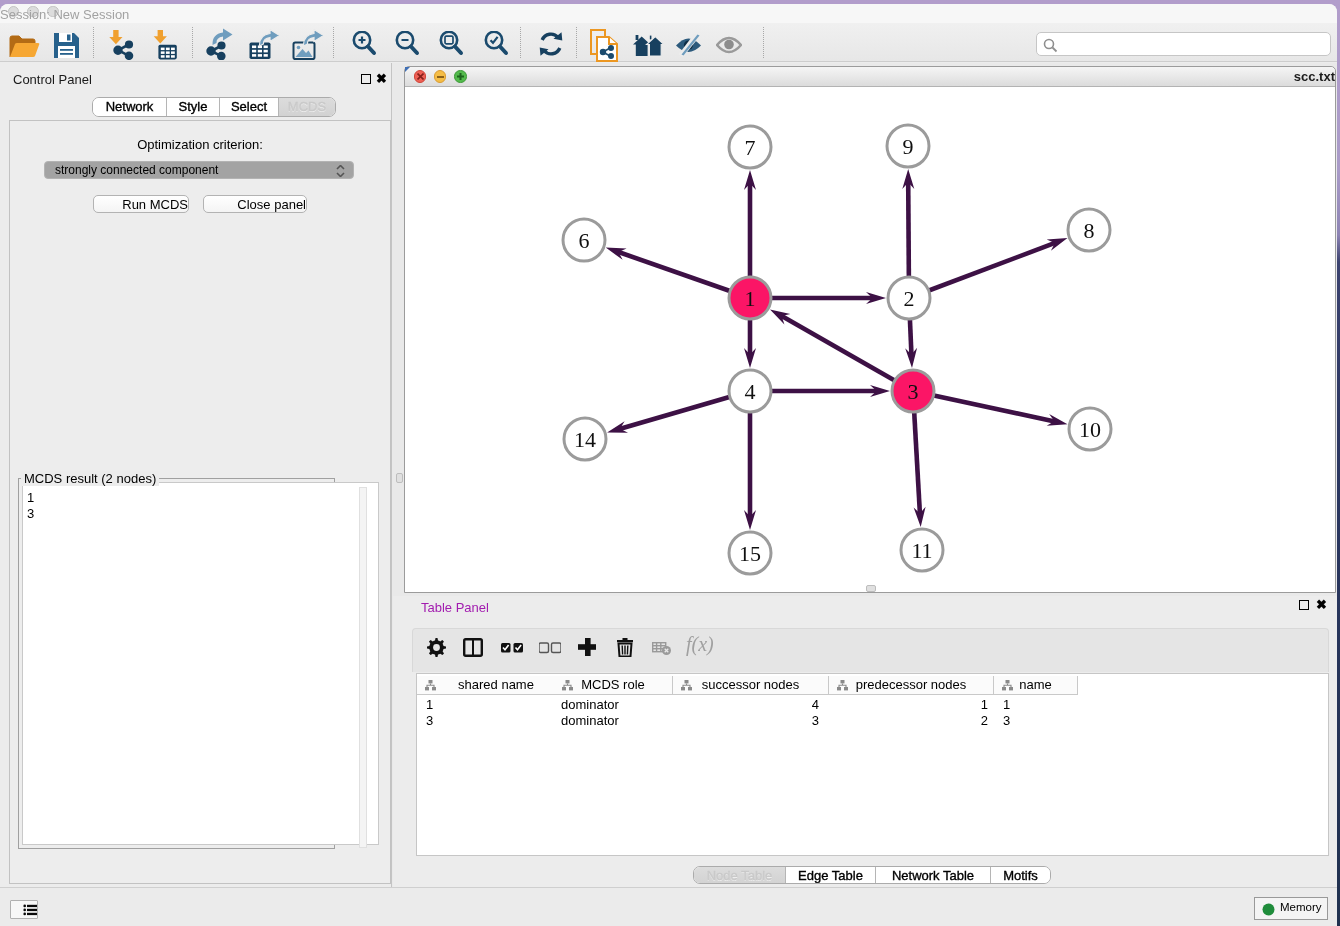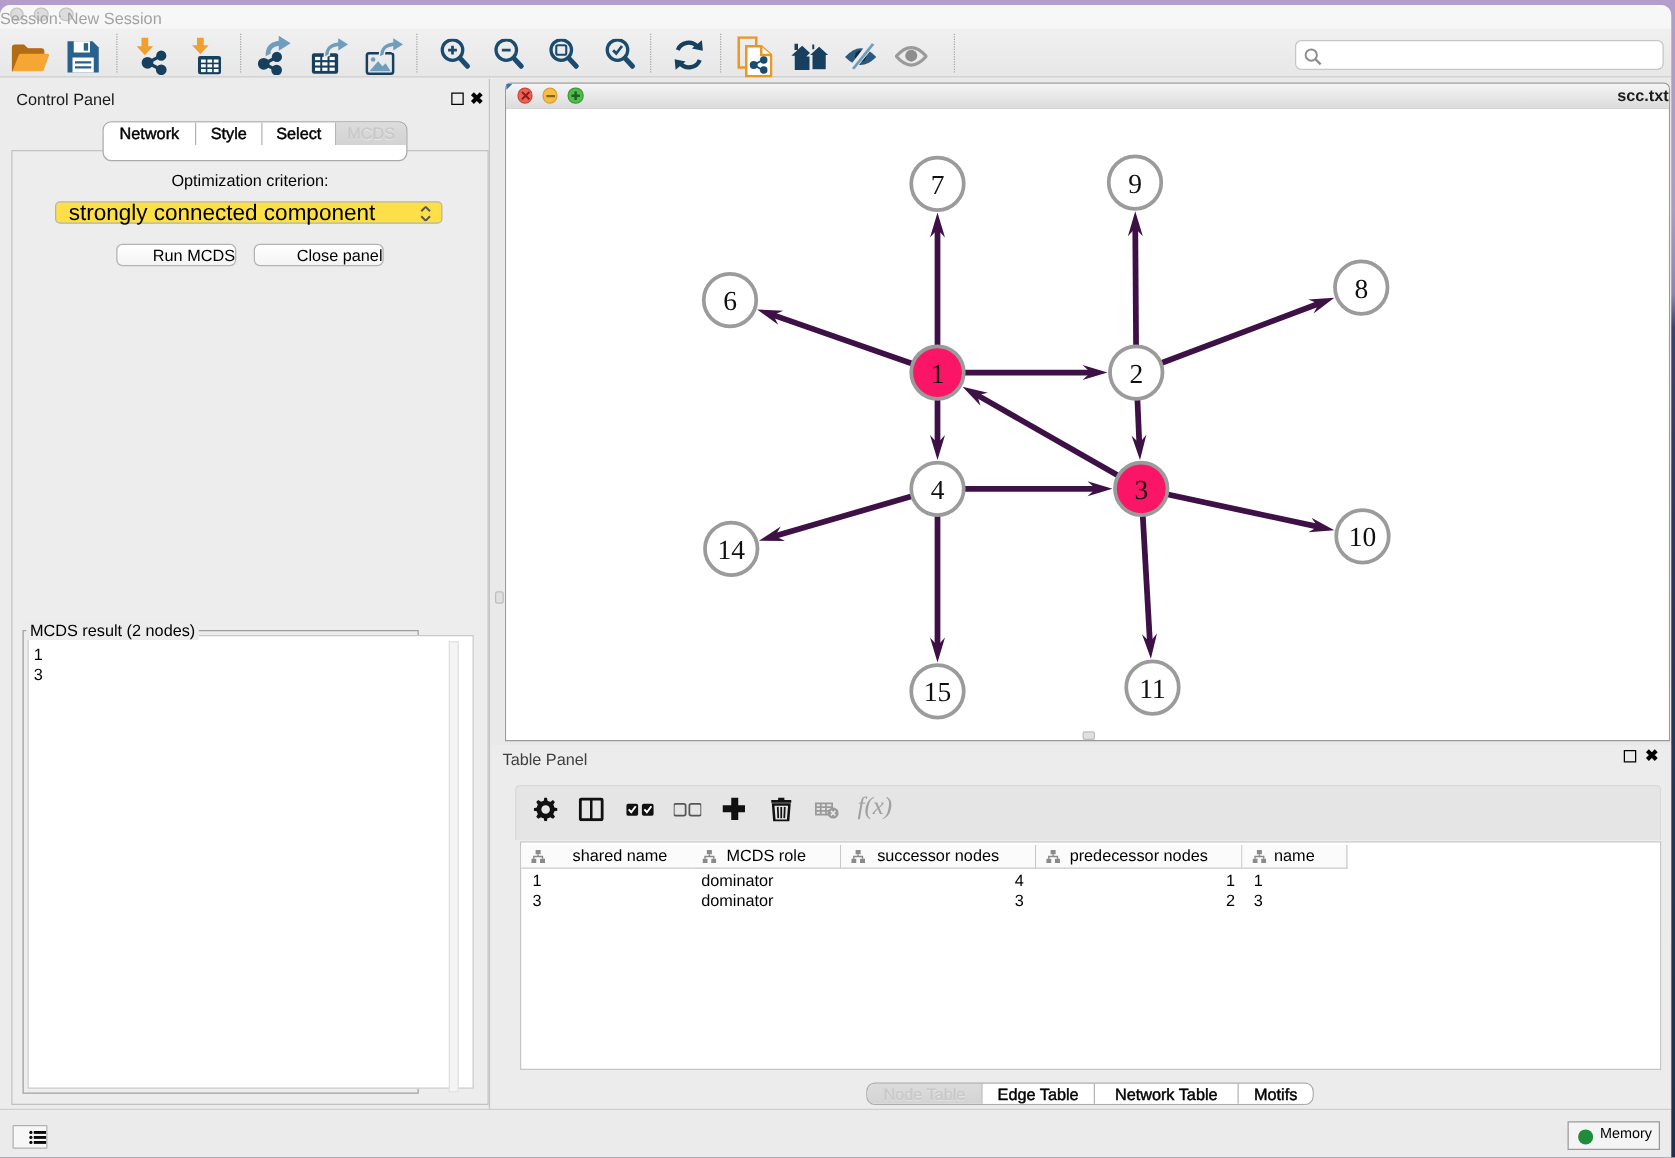--- a/index.html
+++ b/index.html
@@ -15,34 +15,34 @@
 .content{position:absolute;left:0;top:59px;width:100%;height:824px;background:#e9e9e9}
 
 .cp{position:absolute;left:0;top:0;width:392px;height:824px;background:#ececec;border-right:1px solid #c4c4c4}
 .cp-title{position:absolute;left:13px;top:9px;font-size:13px;color:#1a1a1a}
 .cpanel{position:absolute;left:9px;top:56.5px;width:382px;height:764px;background:#ededed;border:1px solid #c2c2c2}
 .segwrap{position:absolute;display:flex;border:1px solid #ababab;border-radius:7px;overflow:hidden;background:#fff}
 .segbtn{font-size:13px;color:#000;-webkit-text-stroke:0.35px;text-align:center;border-left:1px solid #b5b5b5;background:#fff;line-height:18px;height:18px}
 .segbtn:first-child{border-left:none}
 .seg-dis{background:linear-gradient(#dcdcdc,#d2d2d2);color:#c9c9c9;text-shadow:0 1px 0 #eee}
 .btn{position:absolute;background:linear-gradient(#ffffff,#f4f4f4);border:1px solid #b3b3b3;border-radius:5px;font-size:13px;text-align:right;color:#000}
-.combo{position:absolute;left:44px;top:98px;width:310px;height:18px;background:#fde047;border:1px solid #b3b3b3;border-radius:4px;font-size:18px;line-height:17px;padding-left:10px;color:#000}
-.fieldset{position:absolute;left:18px;top:441px;width:317px;height:371px;border:1px solid #a0a0a0}
+.combo{position:absolute;left:44px;top:98px;width:310px;height:18px;background:#a3a3a3;border:1px solid #b3b3b3;border-radius:4px;font-size:12px;line-height:17px;padding-left:10px;color:#000}
+.fieldset{position:absolute;left:18px;top:415px;width:317px;height:371px;border:1px solid #a0a0a0}
 .fs-legend{position:absolute;left:2px;top:-8px;background:#ececec;padding:0 3px;font-size:13px;color:#000;z-index:2}
 .fs-inner{position:absolute;left:3px;top:3px;width:357px;height:363px;background:#fff;border:1px solid #c9c9c9;font-size:13px;color:#000;padding:7px 0 0 4px;line-height:16px}
 .fs-scroll{position:absolute;right:11px;top:4px;width:8px;height:361px;background:#f4f4f4;border:1px solid #e0e0e0}
 
 .nw{position:absolute;left:404px;top:3px;width:932px;height:527px;background:#fff;border:1px solid #9b9b9b;border-radius:5px 5px 0 0}
 .nw-tb{position:absolute;left:0;top:0;width:100%;height:19.5px;background:linear-gradient(#f5f5f5,#dcdcdc);border-bottom:1px solid #b3b3b3;border-radius:5px 5px 0 0}
 .nw-title{position:absolute;left:0;top:2px;width:100%;text-align:right;font-size:13px;font-weight:bold;color:#1c1c1c}
 .nwl{position:absolute;top:3.25px;width:12.5px;height:12.5px;border-radius:50%}
 .canvas{position:absolute;left:0;top:20.5px;width:930px;height:504.5px;background:#fff;overflow:hidden}
 
 .tp{position:absolute;left:393px;top:533px;width:944px;height:291px;background:#ececec}
-.tp-title{position:absolute;left:9px;top:4px;font-size:13px;color:#404040}
+.tp-title{position:absolute;left:28px;top:4px;font-size:13px;color:#a21caf}
 .tbl-toolbar{position:absolute;left:19px;top:32px;width:917px;height:44px;background:#e5e5e5;border:1px solid #d8d8d8;border-radius:4px 4px 0 0;border-bottom:none}
 .tbl-wrap{position:absolute;left:23px;top:77px;width:913px;height:183px;background:#fff;border:1px solid #c6c6c6}
 .th{position:absolute;top:2px;height:19px;background:#fbfbfb;border-right:1px solid #c9c9c9;border-bottom:1px solid #c9c9c9;font-size:13px;color:#000;text-align:center;line-height:18px}
 .treeicon{position:absolute;left:7px;top:3px}
 .cell{position:absolute;font-size:13px;color:#000;height:16px;line-height:16px}
 
 .btabs{position:absolute;display:flex;border:1px solid #ababab;border-radius:7px;overflow:hidden;background:#fff}
 
 .statusbar{position:absolute;left:0;top:883px;width:100%;height:39px;background:#ebebeb;border-top:1px solid #cfcfcf}
 .membtn{position:absolute;left:1254px;top:9px;width:74px;height:23px;background:#f4f4f4;border:1px solid #999;font-size:11.5px}
@@ -218,21 +218,21 @@
     </svg>
   </div>
 
   <div class="content">
 
     <div class="cp">
       <div class="cp-title">Control Panel</div>
       <div class="abs squarebtn" style="left:361px;top:11px"></div>
       <div class="abs xmark" style="left:376px;top:8px">✖</div>
       <div class="cpanel"></div>
-      <div class="segwrap" style="left:82px;top:34px;height:32px">
+      <div class="segwrap" style="left:92px;top:34px;height:20px">
         <div class="segbtn" style="width:73px">Network</div>
         <div class="segbtn" style="width:53px">Style</div>
         <div class="segbtn" style="width:59px">Select</div>
         <div class="segbtn seg-dis" style="width:57px">MCDS</div>
       </div>
       <div class="abs" style="left:0;top:74px;width:400px;text-align:center;font-size:13px;color:#000">Optimization criterion:</div>
       <div class="combo">strongly connected component
         <svg class="abs" style="right:8px;top:3px" width="9" height="12" viewBox="0 0 9 12">
           <path d="M1 4 L4.5 0.5 L8 4" fill="none" stroke="#555" stroke-width="1.6"></path>
           <path d="M1 8 L4.5 11.5 L8 8" fill="none" stroke="#555" stroke-width="1.6"></path>

